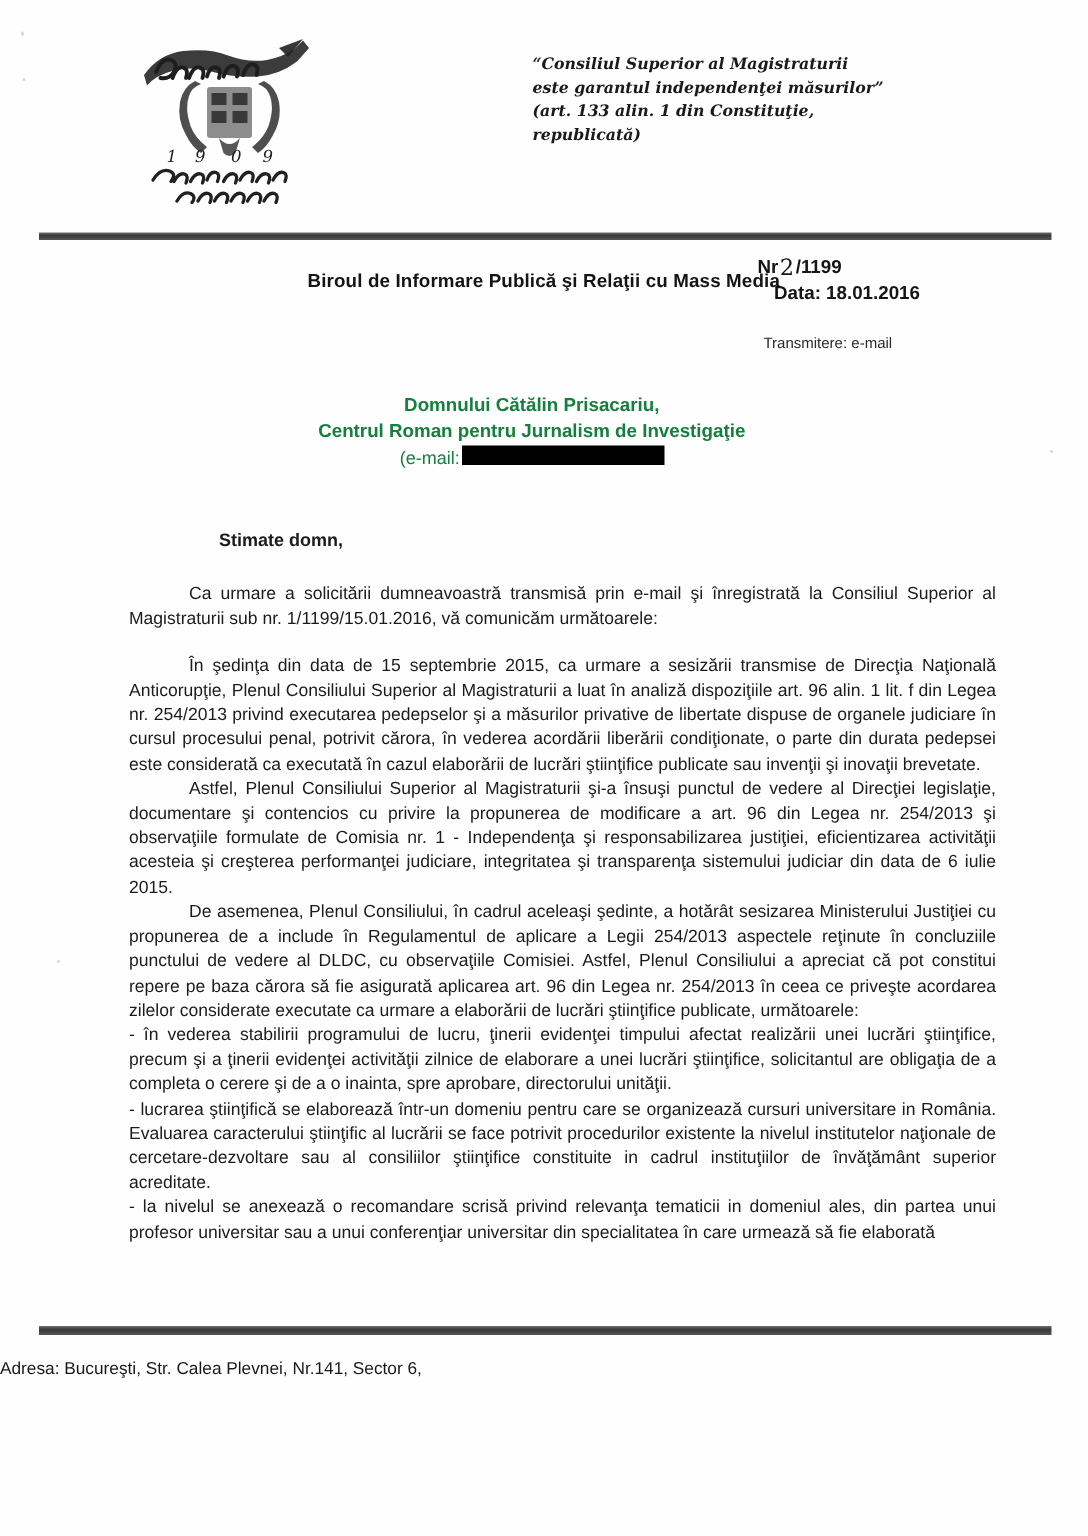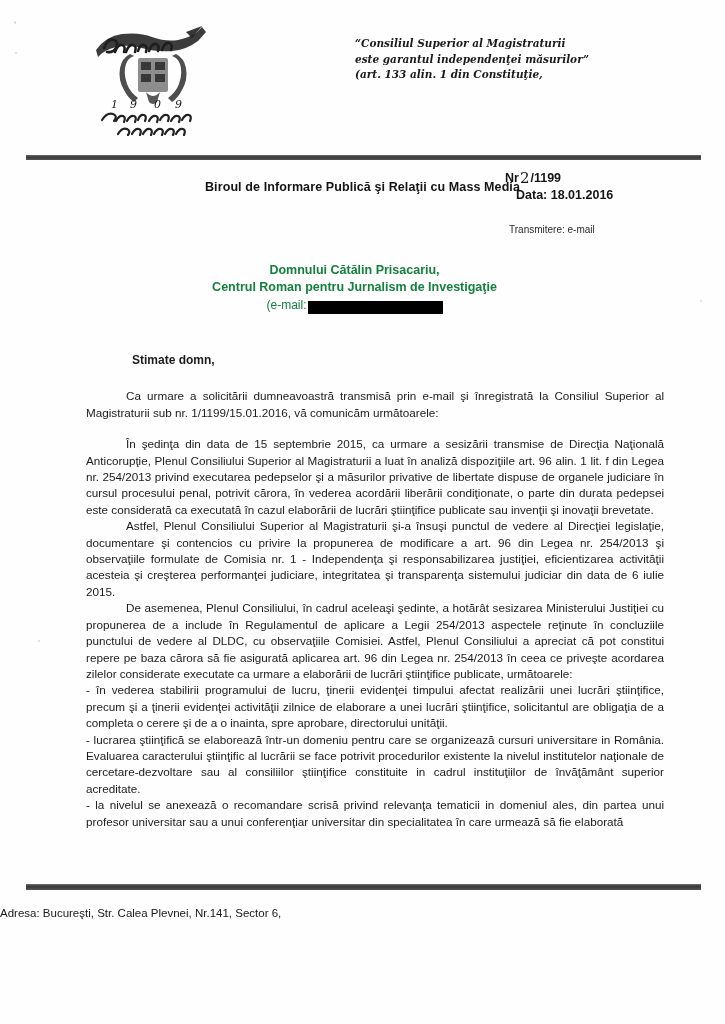--- a/index.html
+++ b/index.html
@@ -125,21 +125,21 @@
     font-weight: bold;
     line-height: 17px;
     color: #15803d;
   }
   .addressee .email-line {
     font-weight: normal;
     font-size: 12px;
     margin-top: 1px;
     display: flex;
     justify-content: center;
-    align-items: flex-end;
+    align-items: flex-start;
     gap: 0;
   }
   .redaction {
     display: inline-block;
     width: 135px;
     height: 13px;
     background: #000;
     vertical-align: -2px;
     margin-left: 1px;
   }
@@ -151,21 +151,21 @@
     left: 86px;
     width: 578px;
     font-size: 11.7px;
     line-height: 16.4px;
     text-align: justify;
     color: #1b1b1b;
   }
   .salutation {
     font-weight: bold;
     font-size: 12px;
-    margin-left: 46px;
+    margin-left: 60px;
     margin-bottom: 20px;
   }
   .body p {
     margin: 0;
     text-indent: 40px;
     text-align: justify;
   }
   .body p.spaced { margin-bottom: 15px; }
   .body p.bullet { text-indent: 0; }
 
@@ -242,20 +242,21 @@
         <path d="M76 110 q3 -6 7 -5 q3 1 1 6"></path>
         <path d="M87 110 q3 -6 7 -5 q3 1 1 6"></path>
         <path d="M98 110 q3 -6 7 -5 q3 1 1 6"></path>
       </g>
     </svg>
 
     <div class="motto">
       <div>“Consiliul Superior al Magistraturii</div>
       <div>este garantul independenţei măsurilor”</div>
       <div>(art. 133 alin. 1 din Constituţie,</div>
+      <div>republicată)</div>
     </div>
   </div>
 
   <div class="dept">Biroul de Informare Publică şi Relaţii cu Mass Media</div>
   <div class="rule top"></div>
 
   <div class="refblock">
     <div class="nr"><span>Nr</span><span class="hand">2</span><span>/1199</span></div>
     <div class="data">Data: 18.01.2016</div>
     <div class="transm">Transmitere: e-mail</div>

